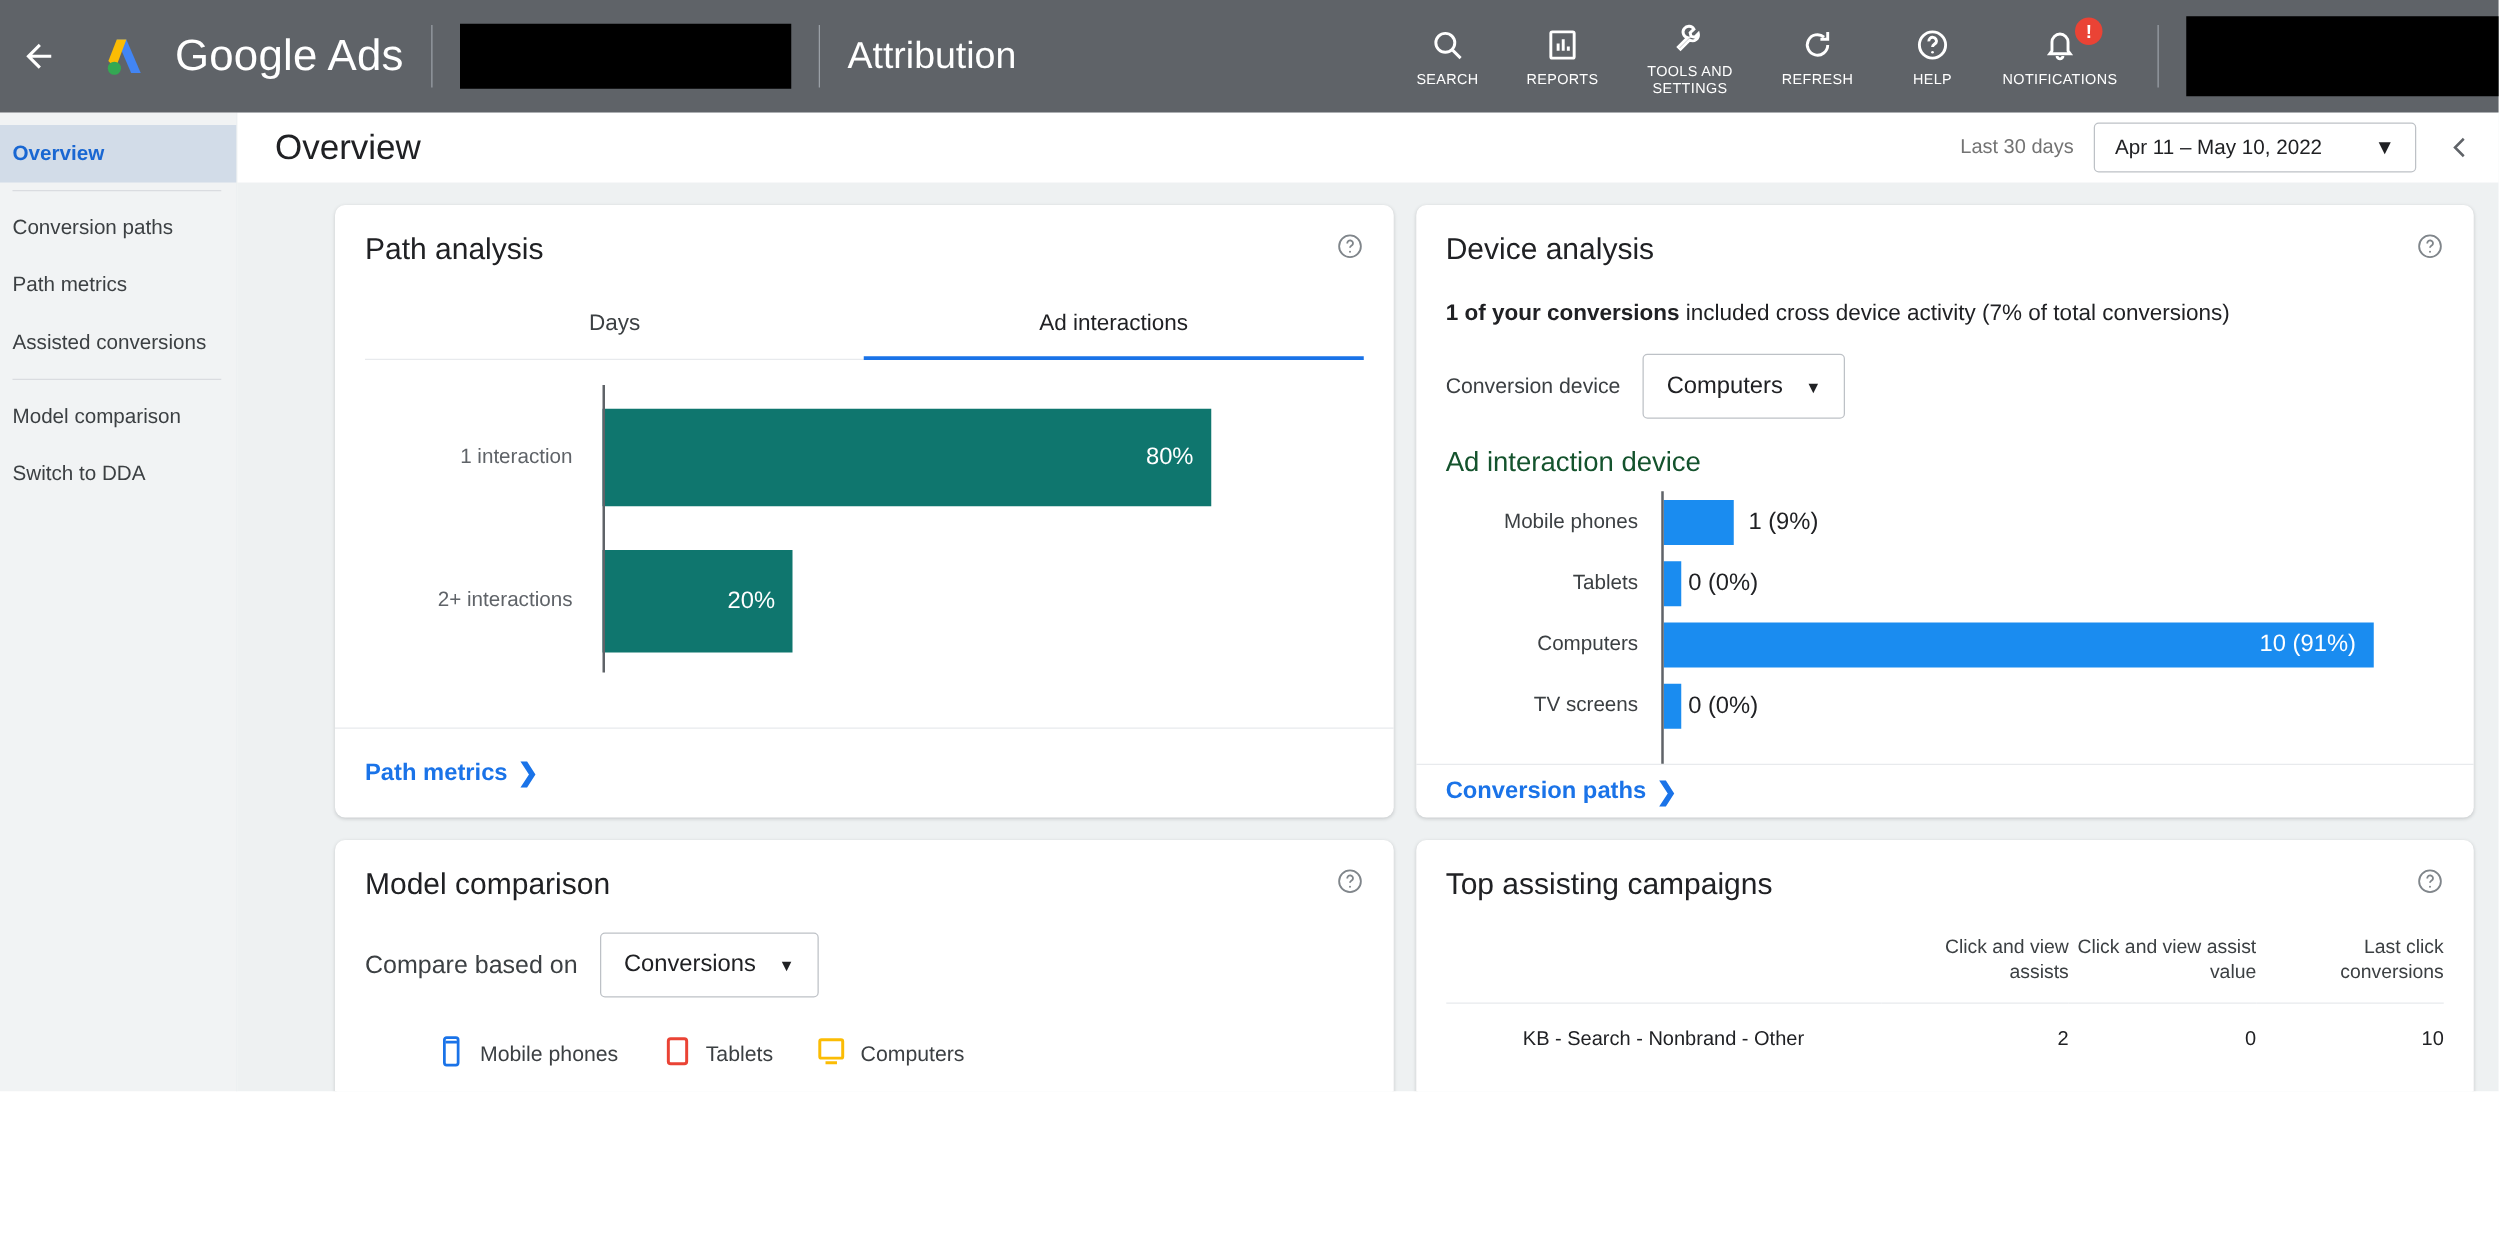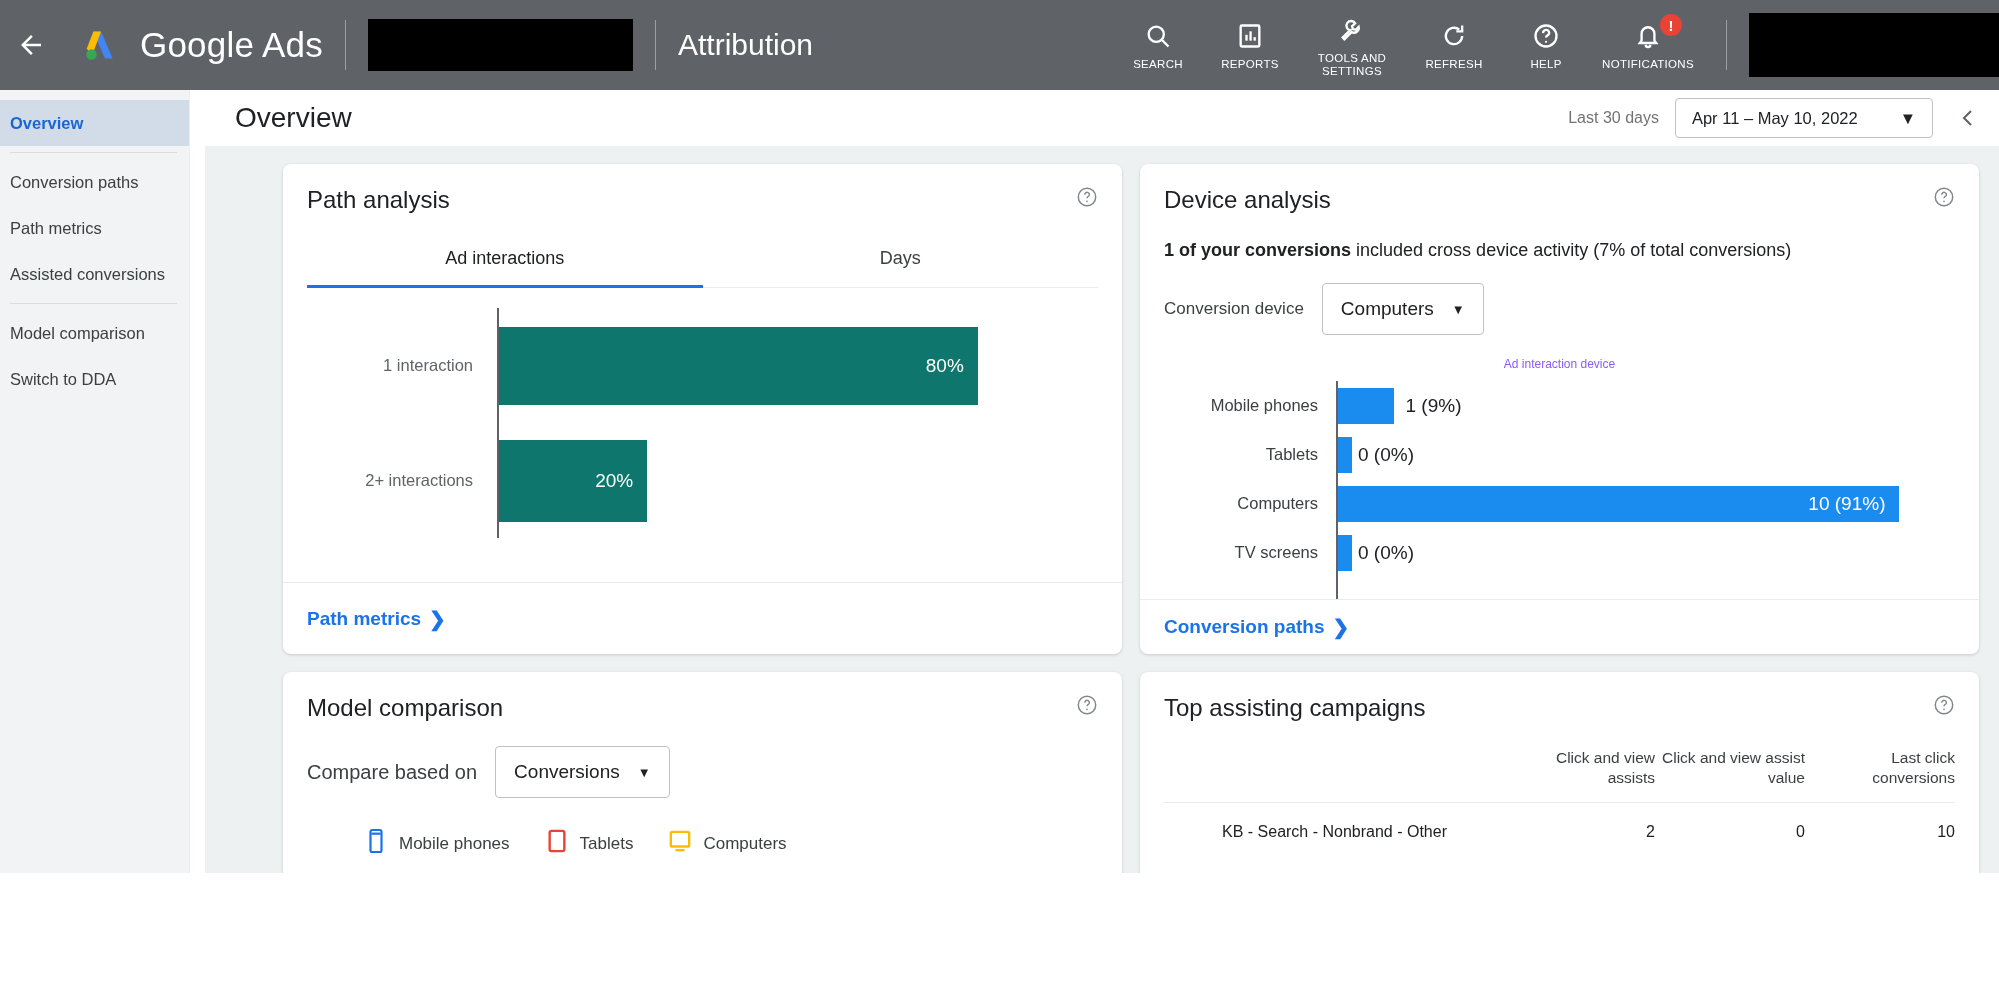--- a/index.html
+++ b/index.html
@@ -57,21 +57,21 @@
   .tb-item.wide { width: 112px; }
   .notif-badge {
     position: absolute; top: 14px; right: 22px;
     width: 22px; height: 22px; border-radius: 50%;
     background: #ea4335; color: #fff;
     font-size: 15px; font-weight: bold;
     display: flex; align-items: center; justify-content: center;
   }
 
   
-  .body-wrap { display: flex; height: 783px; gap: 15px; }
+  .body-wrap { display: flex; height: 783px; }
 
   
   .sidebar {
     width: 190px; min-width: 190px;
     background: #f1f3f4;
     padding-top: 10px;
     border-right: 1px solid #eceff1;
   }
   .side-item {
     height: 46px; display: flex; align-items: center;
@@ -171,21 +171,21 @@
   .dev-sub { font-size: 18px; color: #202124; margin-top: 26px; }
   .dev-sub b { font-weight: bold; }
   .dev-ctrl { display: flex; align-items: center; margin-top: 22px; }
   .dev-ctrl-label { font-size: 17px; color: #3c4043; margin-right: 18px; }
   .sel-box {
     height: 52px; border: 1px solid #bdc1c6; border-radius: 4px;
     display: flex; align-items: center; padding: 0 18px;
     font-size: 19px; color: #202124;
   }
   .sel-box .caret { margin-left: 18px; font-size: 13px; }
-  .dev-axis-label { font-size: 12px; color: #8b5cf6; margin-top: 22px; text-align: center; }
+  .dev-axis-label { font-size: 22px; color: #14532d; margin-top: 22px; }
   .dev-chart { position: relative; margin-top: 10px; height: 218px; }
   .dev-axis {
     position: absolute; left: 172px; top: 0; bottom: 0;
     width: 2px; background: #5f6368;
   }
   .dbar-row { display: flex; align-items: center; height: 49px; }
   .dbar-label {
     width: 164px; text-align: right; padding-right: 10px;
     font-size: 16.5px; color: #3c4043;
   }
@@ -359,22 +359,22 @@
             <div class="help-icon">
               <svg viewBox="0 0 24 24">
                   <circle cx="12" cy="12" r="9.5"></circle>
                   <path d="M9.6 9.6a2.5 2.5 0 114.8.8c-.5 1-2.4 1.3-2.4 2.9"></path>
                   <circle cx="12" cy="16.8" r="0.9" fill="#80868b" stroke="none"></circle>
                 </svg>
             </div>
           </div>
           <div class="card-body">
             <div class="tabs">
+              <div class="tab">Days</div>
               <div class="tab active">Ad interactions</div>
-              <div class="tab">Days</div>
             </div>
             <div class="path-chart">
               <div class="axis-line"></div>
               <div class="pbar-row r1">
                 <div class="pbar-label">1 interaction</div>
                 <div class="pbar-track">
                   <div class="pbar" style="width:80%">
                     <span>80%</span>
                   </div>
                 </div>

